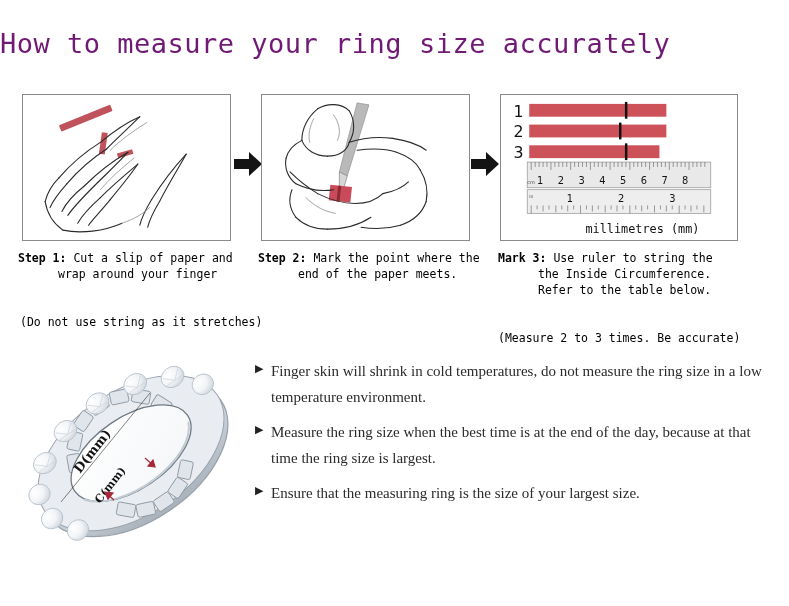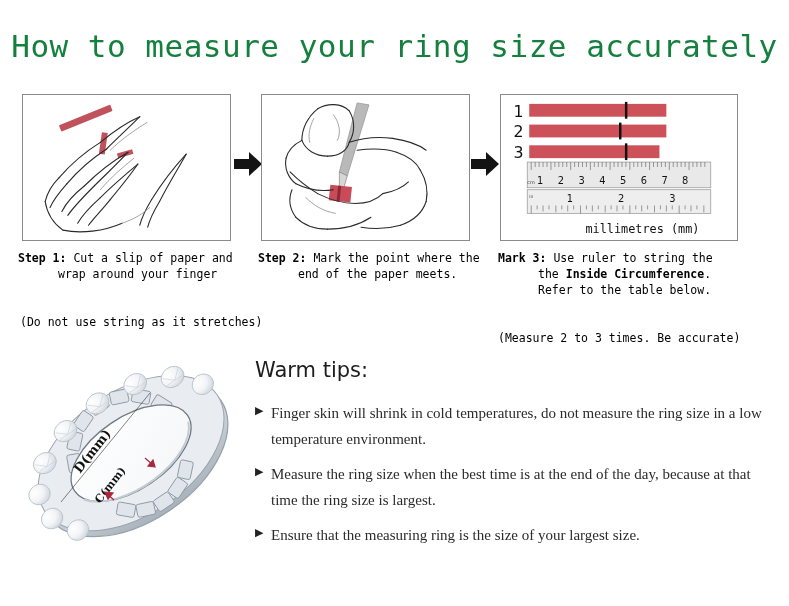--- a/index.html
+++ b/index.html
@@ -15,25 +15,25 @@
     font-family: "DejaVu Sans", sans-serif;
     color: #1a1a1a;
   }
 
   
   .page-title {
     position: absolute;
     left: 0;
     top: 28px;
     width: 789px;
-    text-align: center;
+    text-align: left;
     font-family: "DejaVu Sans Mono", monospace;
-    font-size: 31px;
+    font-size: 27px;
     letter-spacing: 0.5px;
-    color: #15803d;
+    color: #701a75;
     font-weight: 400;
   }
 
   
   .steps-row {
     position: absolute;
     left: 0;
     top: 94px;
     width: 789px;
     height: 150px;
@@ -68,21 +68,21 @@
     font-family: "DejaVu Sans Mono", monospace;
     font-size: 11.5px;
     line-height: 16px;
     color: #000;
   }
   .cap-1 { left: 18px;  top: 250px; width: 235px; }
   .cap-2 { left: 258px; top: 250px; width: 235px; }
   .cap-3 { left: 498px; top: 250px; width: 262px; }
   .caption .lbl { font-weight: bold; }
   .caption .ln2, .caption .ln3 { display: block; padding-left: 40px; }
-  .caption b { font-weight: bold; }
+  .caption b { font-weight: normal; }
 
   .note {
     position: absolute;
     font-family: "DejaVu Sans Mono", monospace;
     font-size: 11.5px;
     color: #000;
   }
   .note-1 { left: 20px;  top: 315px; }
   .note-3 { left: 498px; top: 315px; margin-top: 16px; }
 
@@ -397,21 +397,20 @@
     <g fill="#a8283a" stroke="#a8283a" stroke-width="1.2">
       <path d="M127 106 L136 114"></path>
       <polygon points="137,115 130,114 135,108"></polygon>
       <path d="M96 148 L88 141"></path>
       <polygon points="87,140 95,141 90,147"></polygon>
     </g>
   </svg>
 </div>
 
 <div class="tips">
-  <div class="tips-title">Warm tips:</div>
 
   <div class="tip">
     <span class="tip-bullet">▶</span>
     <span class="tip-text">Finger skin will shrink in cold temperatures, do not measure the ring size in a low temperature environment.</span>
   </div>
 
   <div class="tip">
     <span class="tip-bullet">▶</span>
     <span class="tip-text">Measure the ring size when the best time is at the end of the day, because at that time the ring size is largest.</span>
   </div>

